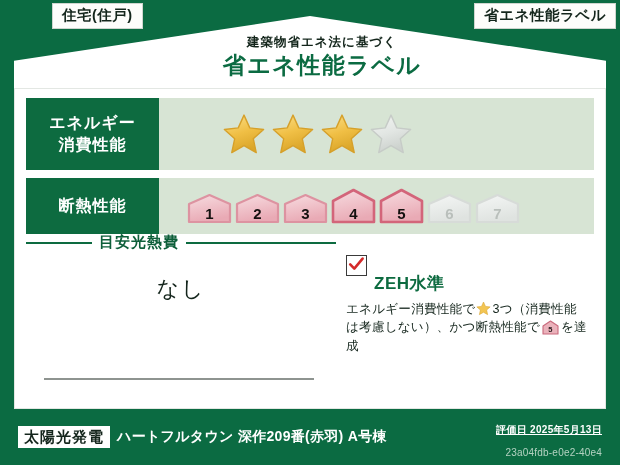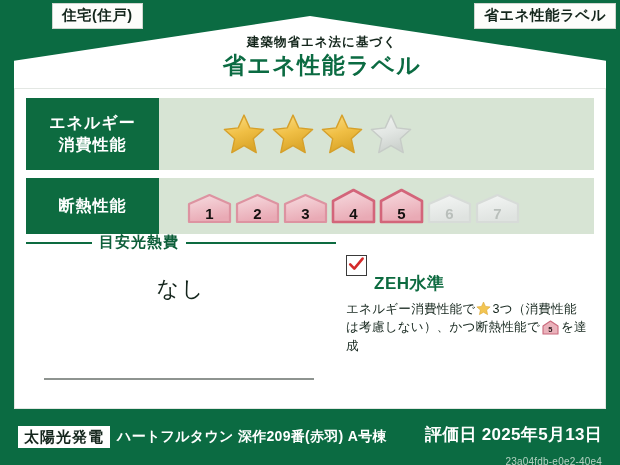--- a/index.html
+++ b/index.html
@@ -176,22 +176,23 @@
     padding:2px 6px 3px 6px;line-height:1.15;
   }
   .prop-name{
     color:#ffffff;font-weight:bold;font-size:14px;letter-spacing:0.3px;
     white-space:nowrap;
   }
   .footer-right{
     position:absolute;right:4px;top:8px;text-align:right;
   }
   .eval-date{
-    color:#ffffff;font-weight:bold;font-size:17px;letter-spacing:0.3px;
+    color:#ffffff;font-weight:bold;font-size:10px;letter-spacing:0.3px;
     white-space:nowrap;
+    text-decoration:underline;
   }
   .eval-id{
     color:#cfe3d6;font-size:10px;letter-spacing:0.2px;margin-top:10px;
     white-space:nowrap;opacity:.85;
   }
 </style>
 </head>
 <body>
 
 <div class="label-root">

